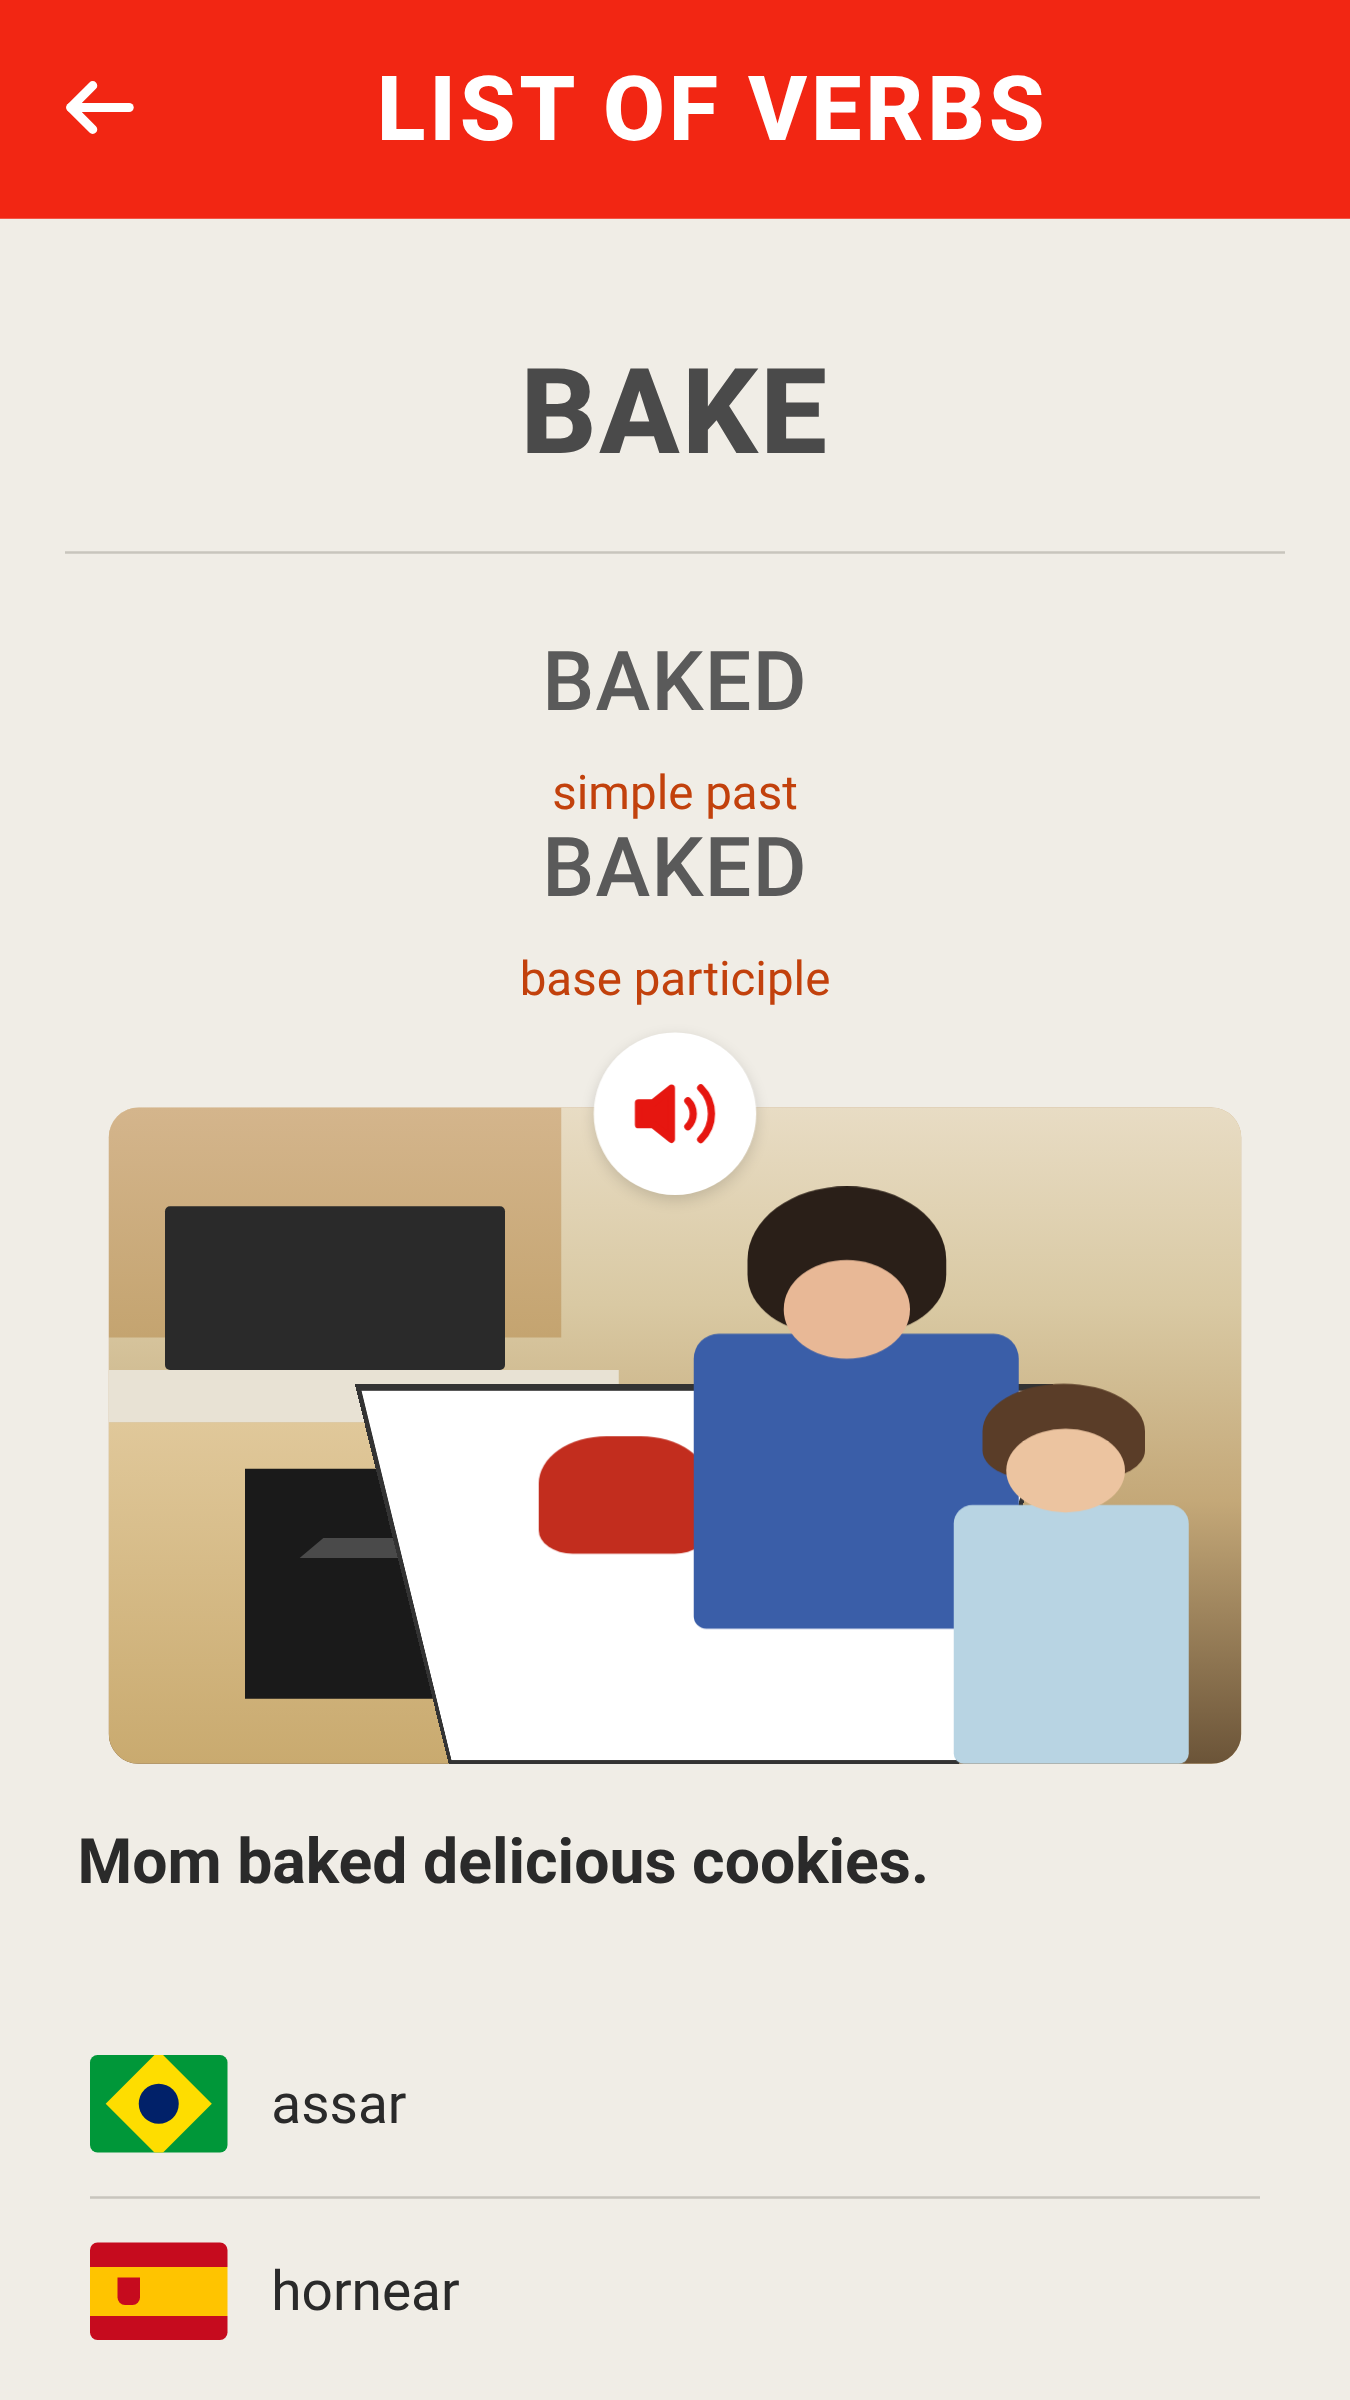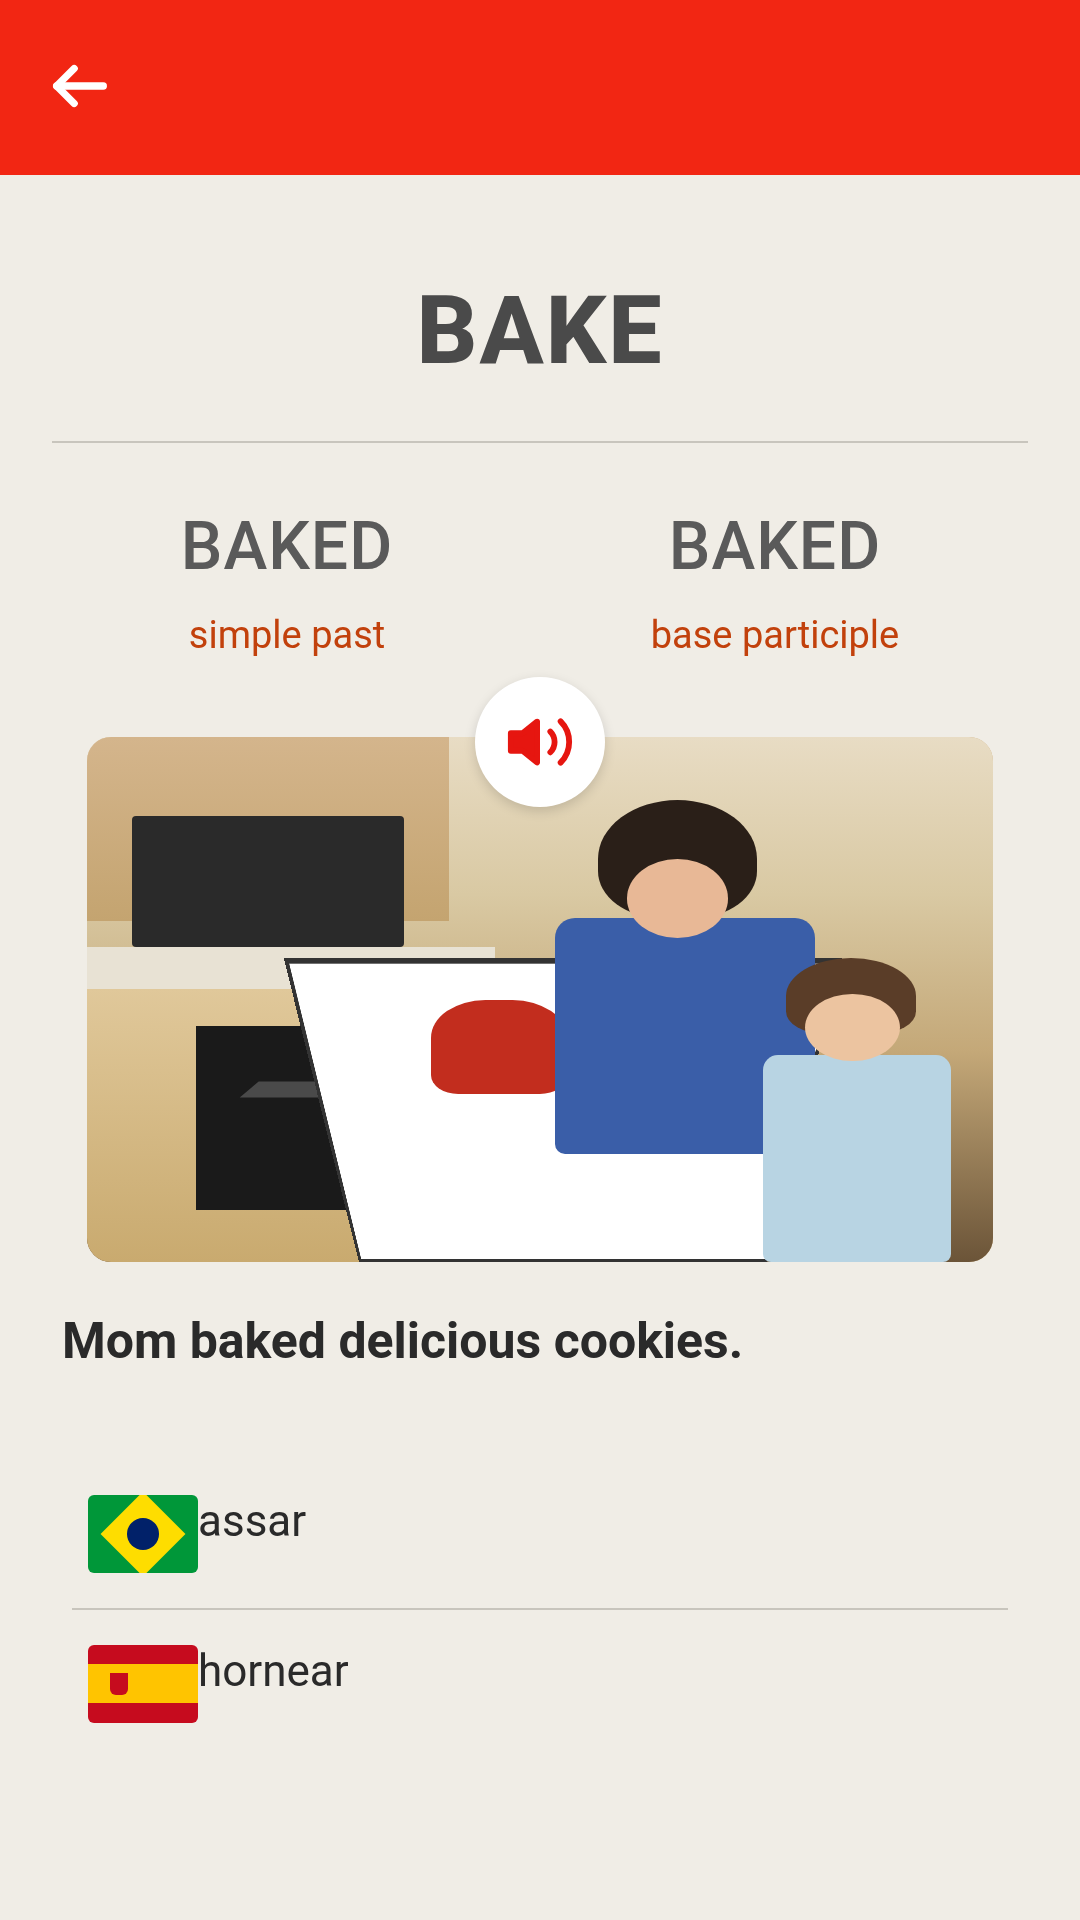--- a/index.html
+++ b/index.html
@@ -62,20 +62,21 @@
     }
     .divider {
       border: none;
       border-top: 2px solid #c8c5bd;
       margin: 55px 0 65px;
     }
     .verb-forms {
       display: flex;
       justify-content: space-around;
       margin-bottom: 80px;
+      flex-direction: column;
     }
     .verb-form-column {
       text-align: center;
     }
     .verb-form-value {
       font-size: 66px;
       font-weight: 500;
       color: #5a5a5a;
       letter-spacing: 1px;
     }
@@ -275,23 +276,23 @@
       color: #2a2a2a;
       text-align: left;
       padding: 0 10px;
     }
     .translations {
       margin-top: 90px;
       padding: 0 20px;
     }
     .translation-row {
       display: flex;
-      align-items: flex-start;
+      align-items: center;
+      gap: 35px;
       padding: 35px 0;
-      margin-left: 16px;
     }
     .translation-divider {
       border: none;
       border-top: 2px solid #c8c5bd;
       margin: 0;
     }
     .flag {
       width: 110px;
       height: 78px;
       border-radius: 6px;
@@ -349,20 +350,21 @@
 </head>
 <body>
 
 <div class="header">
   <div class="back-button">
     <svg viewBox="0 0 24 24" fill="none" stroke="#ffffff" stroke-width="2.5" stroke-linecap="round" stroke-linejoin="round">
       <line x1="20" y1="12" x2="4" y2="12"></line>
       <polyline points="10 18 4 12 10 6"></polyline>
     </svg>
   </div>
+  <div class="header-title">LIST OF VERBS</div>
 </div>
 
 <div class="content">
   <div class="verb-main">
     <div class="verb-base">BAKE</div>
   </div>
 
   <hr class="divider">
 
   <div class="verb-forms">

